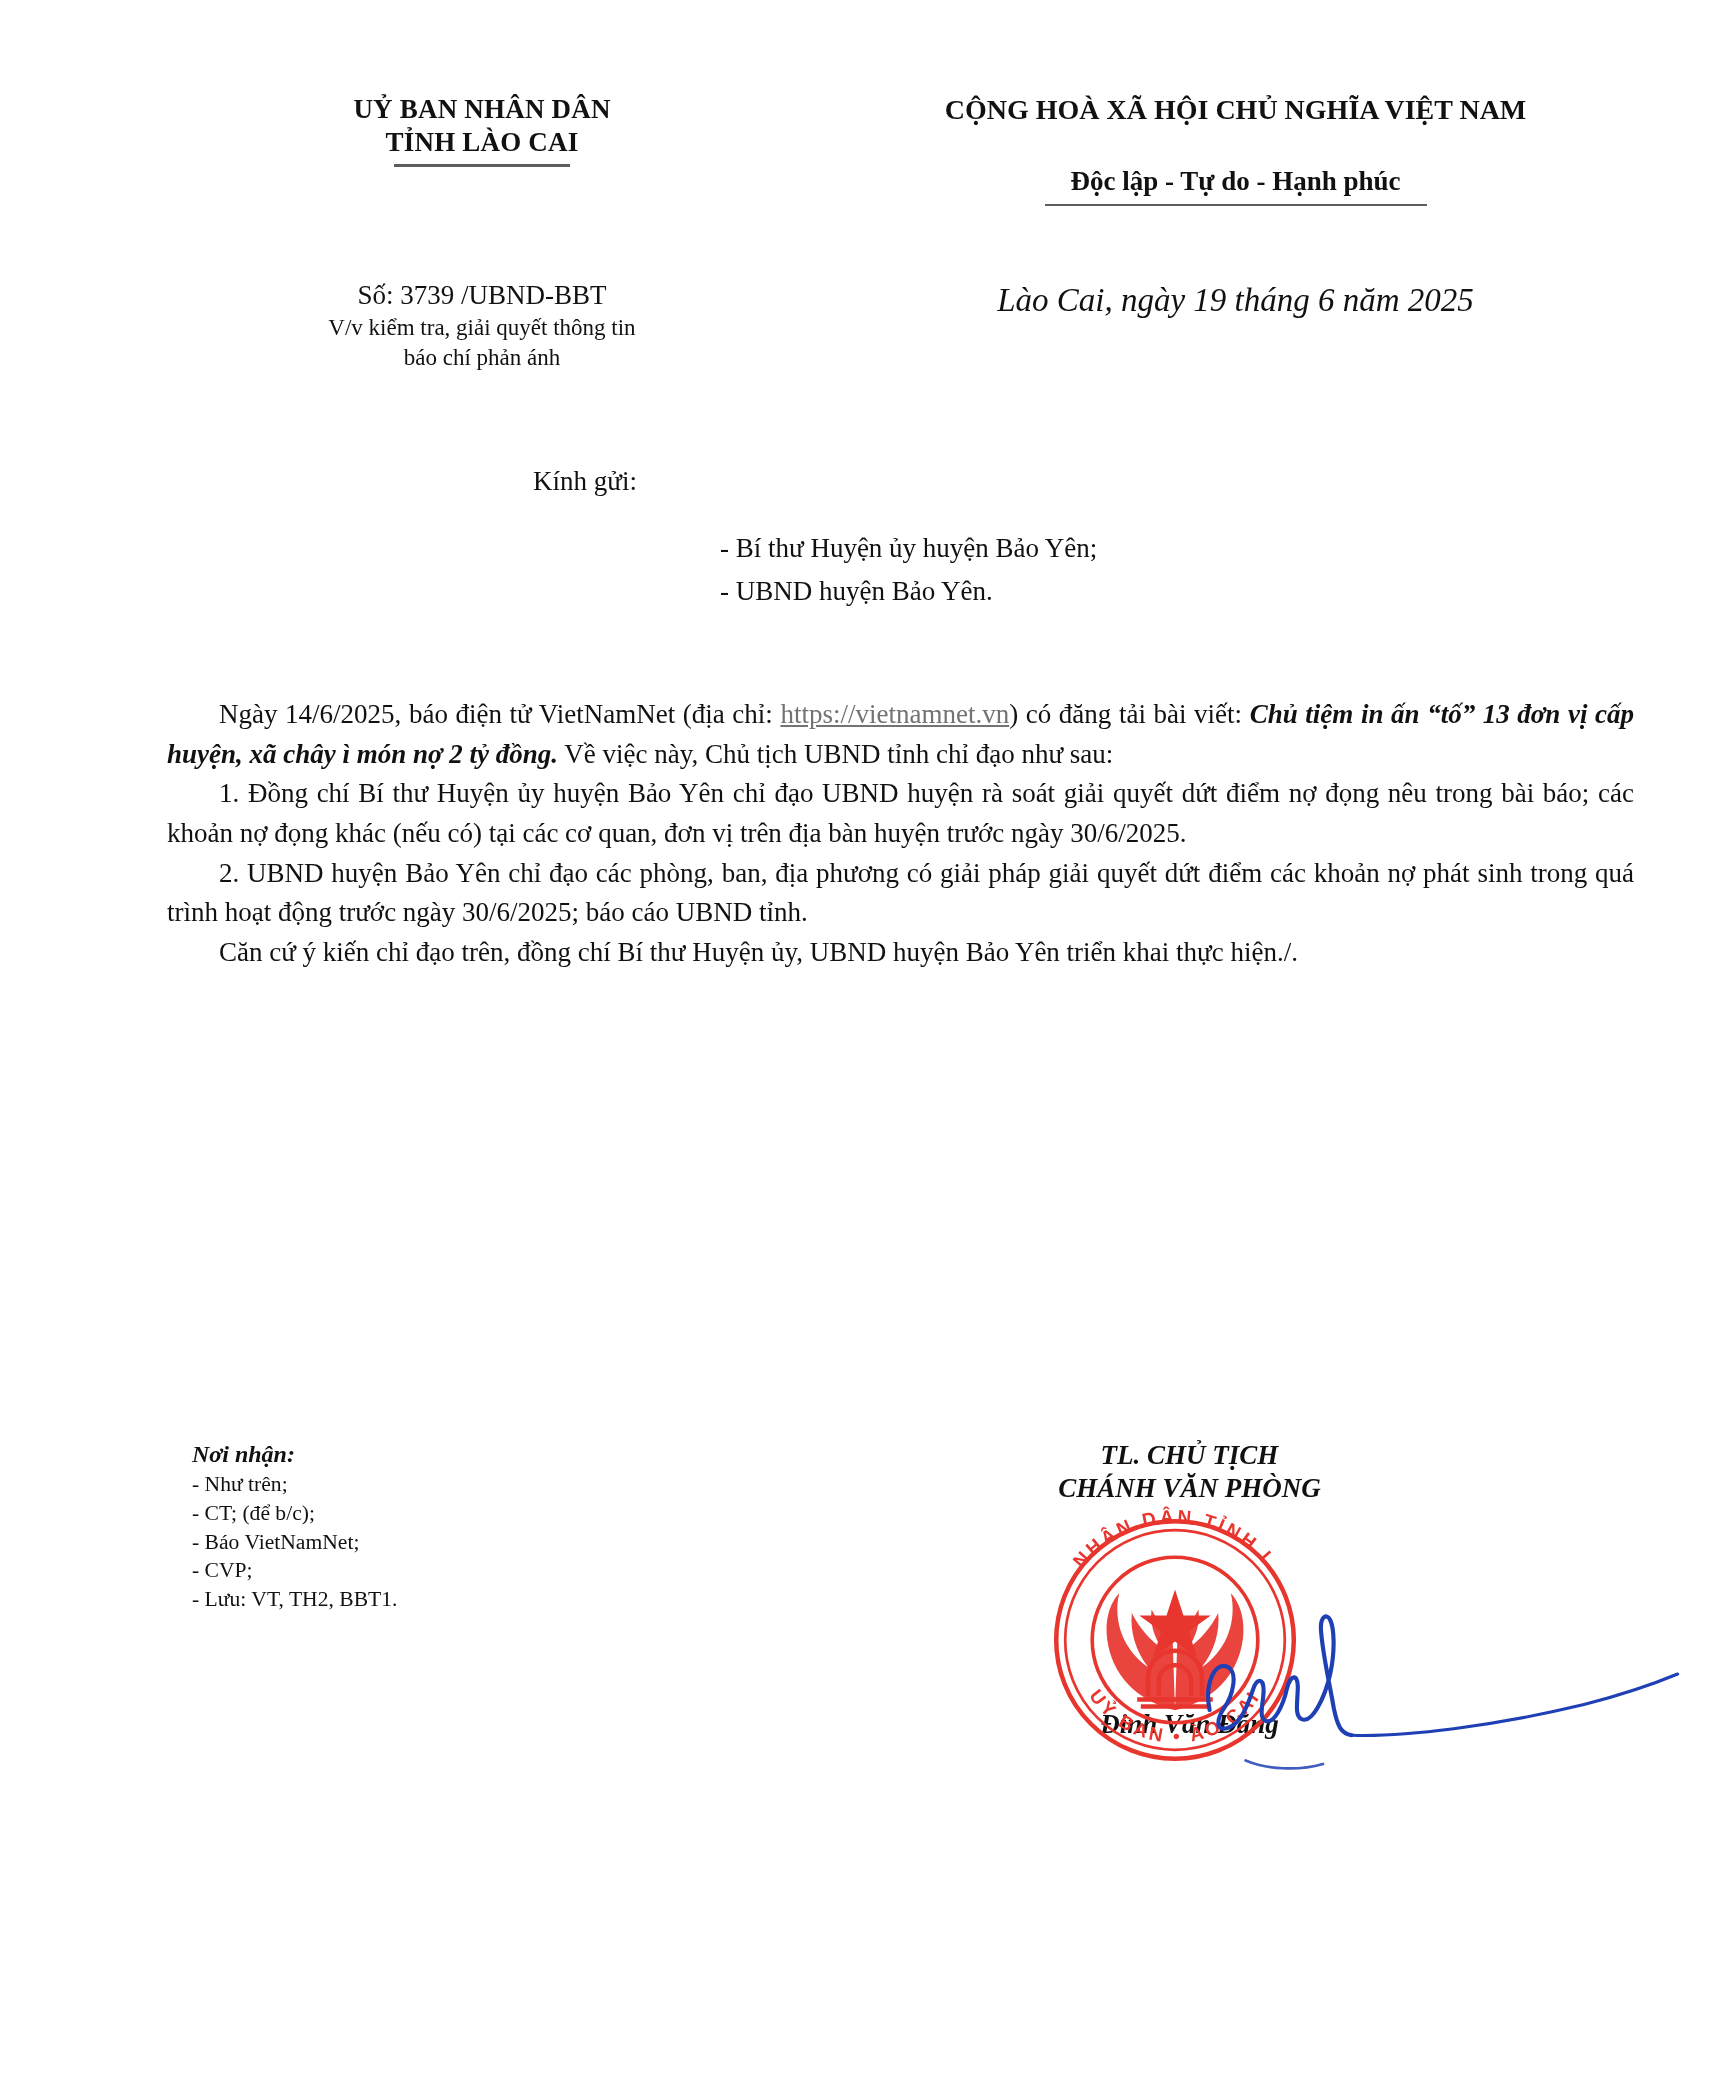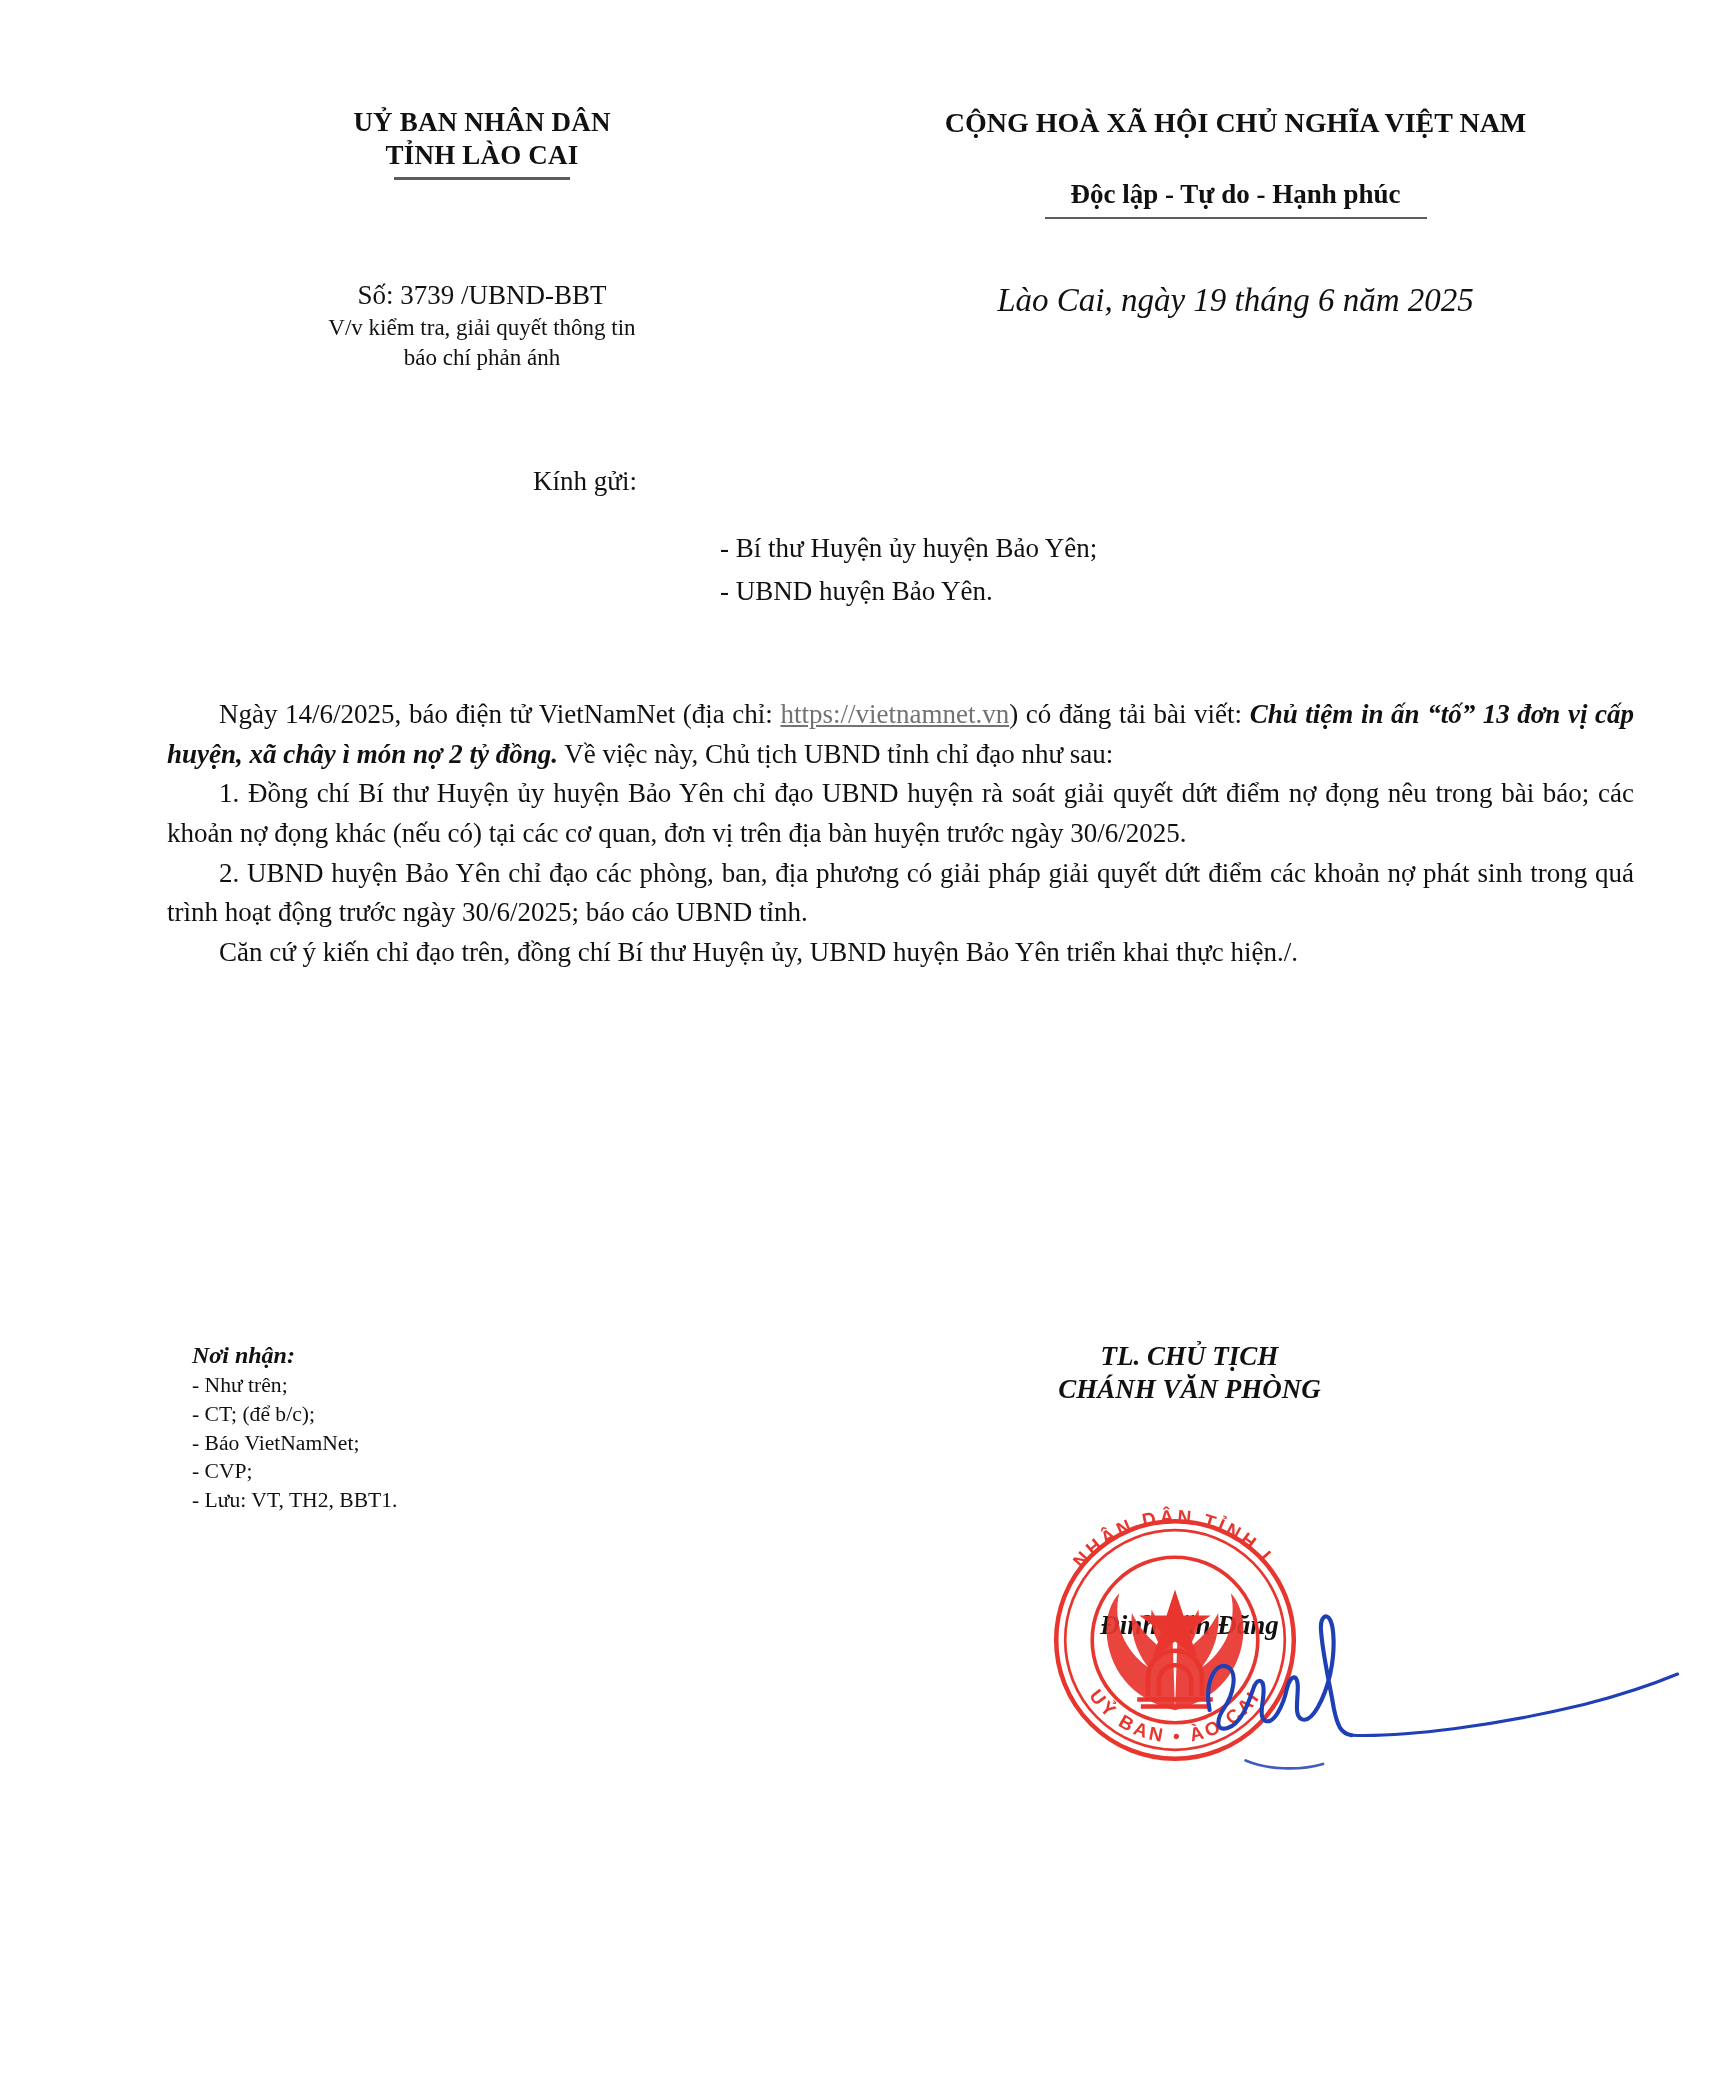--- a/index.html
+++ b/index.html
@@ -22,21 +22,21 @@
     left: 0; top: 0;
     width: 1728px;
     height: 2093px;
     background: #fff;
   }
 
   
   .header {
     position: absolute;
     left: 0;
-    top: 106px;
+    top: 93px;
     width: 1728px;
     display: flex;
     flex-direction: row;
     align-items: flex-start;
   }
   .hdr-left {
     width: 630px;
     margin-left: 167px;
     text-align: center;
   }
@@ -143,21 +143,21 @@
   .bi { font-weight: bold; font-style: italic; }
   .link {
     color: #737373;
     text-decoration: underline;
   }
 
   
   .footer {
     position: absolute;
     left: 0;
-    top: 1340px;
+    top: 1439px;
     width: 1728px;
     display: flex;
     flex-direction: row;
   }
   .noinhan {
     margin-left: 192px;
     width: 576px;
   }
   .noinhan-title {
     font-weight: bold;

